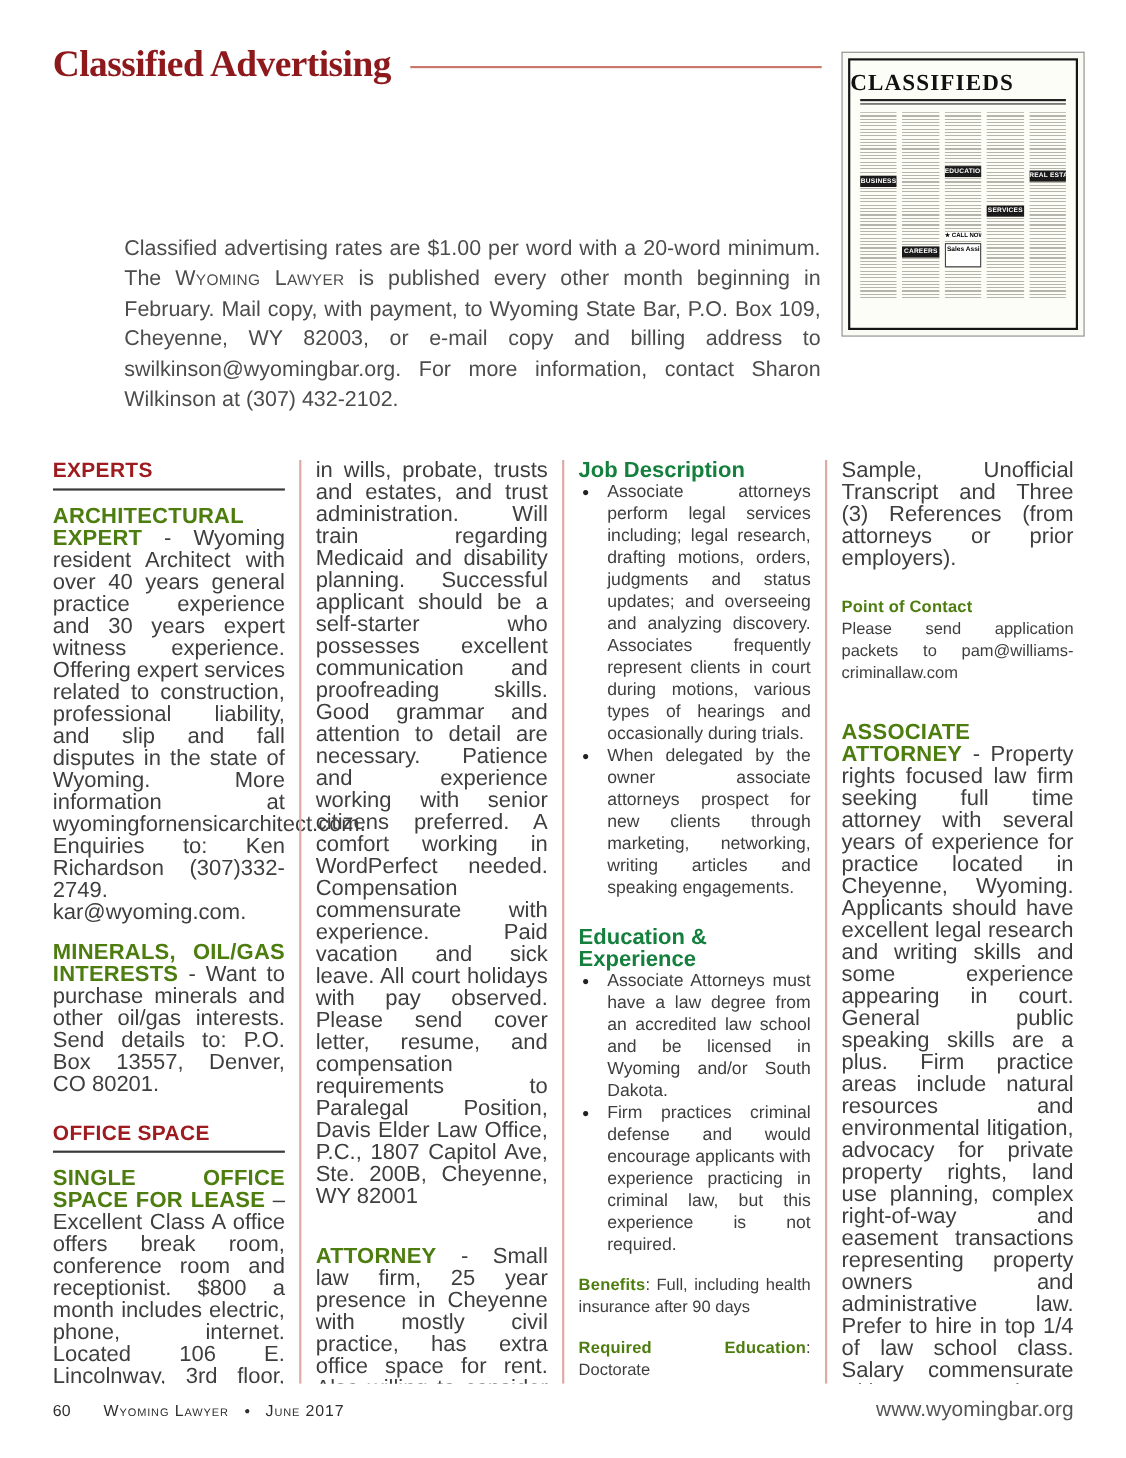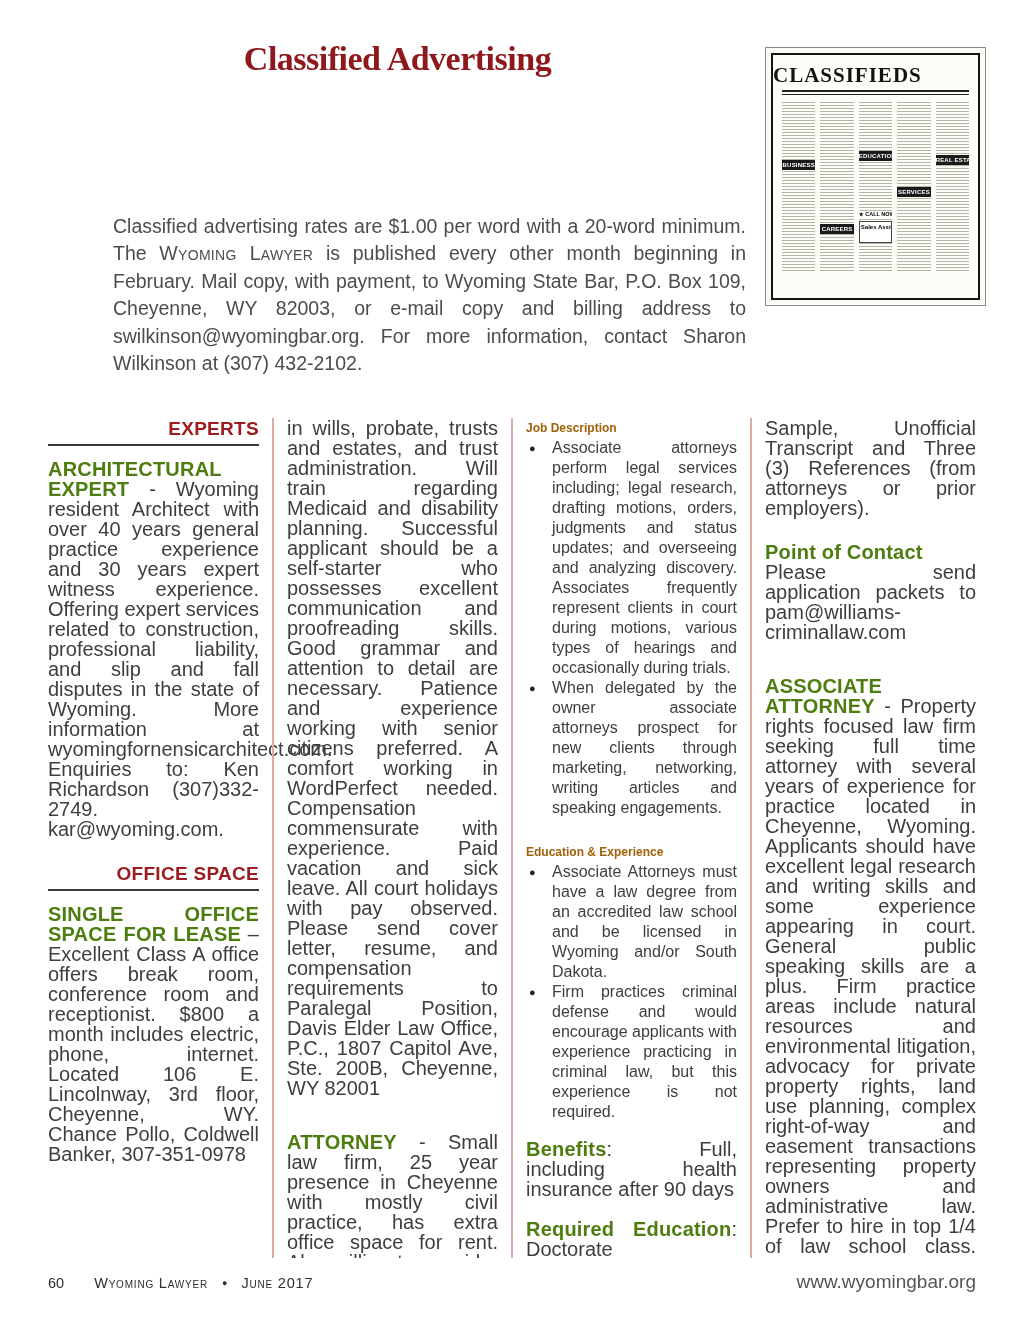--- a/index.html
+++ b/index.html
@@ -2,21 +2,21 @@
 <html><head>
 <meta charset="utf-8">
 <style>
   html,body { margin:0; padding:0; }
   body {
     width:1024px; height:1325px; position:relative; background:#ffffff;
     font-family:"Liberation Sans", sans-serif; overflow:hidden;
   }
 
   
-  #masthead { position:absolute; left:48px; top:42px; width:699px; display:flex; align-items:center;flex-direction:column; }
+  #masthead { position:absolute; left:48px; top:42px; width:699px; display:flex; align-items:center; }
   #page-title {
     font-family:"Liberation Serif", serif; font-weight:bold; font-size:34px; line-height:1;
     color:#8e191d; margin:0; letter-spacing:-0.5px; white-space:nowrap;
   }
   .title-rule { flex:1; height:2px; background:#c8796b; margin-left:18px; margin-top:4px; }
 
   
   #intro {
     position:absolute; left:113px; top:166px; width:633px;
     font-size:19.5px; line-height:27.4px; color:#4c4c4c; text-align:justify;margin-top:47px;
@@ -52,30 +52,30 @@
   }
   .np-call { position:absolute; left:0; right:0; background:#fff; font-size:5.5px; line-height:7px; font-weight:bold; text-align:center; white-space:nowrap; overflow:hidden; }
 
   
   #columns { position:absolute; left:48px; top:418px; width:928px; height:840px; display:flex; overflow:hidden; }
   .col { width:211px; flex:none; }
   .vsep { width:2px; background:#dcaba3; margin:0 13px; align-self:stretch; flex:none; }
 
   .sec-head {
     color:#9e1b20; font-size:19px; line-height:21px; font-weight:bold; letter-spacing:0.3px;
-    border-bottom:2.5px solid #3a3a3a; padding-bottom:5px; margin:0 0 13px 0;text-align:right;
+    border-bottom:2.5px solid #3a3a3a; padding-bottom:5px; margin:0 0 13px 0;
   }
   .mt { margin-top:24px; }
   .ad { font-size:20px; line-height:20px; color:#3e3e3e; text-align:justify; margin:0 0 17px 0; }
   .lead { font-weight:bold; color:#4d7c0f; letter-spacing:0.2px; }
-  .subhead { font-size:12px; line-height:20px; font-weight:bold; color:#a16207; }
+  .subhead { font-size:20px; line-height:20px; font-weight:bold; color:#15803d; }
   .bullet-item { display:flex; font-size:16px; line-height:20px; color:#3e3e3e; }
   .bullet-marker { width:23px; flex:none; font-size:11px; line-height:20px; padding-left:3px; color:#222; }
   .bullet-text { flex:1; text-align:justify; }
-  .kv { font-size:20px; line-height:20px; color:#3e3e3e; text-align:justify; margin-top:17px; }
+  .kv { font-size:15px; line-height:20px; color:#3e3e3e; text-align:justify; margin-top:17px; }
   .gap { height:17px; }
 
   
   #footer {
     position:absolute; left:48px; right:48px; top:1271px;
     display:flex; justify-content:space-between; align-items:baseline;
   }
   .footer-left { display:flex; align-items:baseline; font-size:14.5px; color:#2e2e2e; }
   .footer-pagenum { margin-right:30px; }
   .footer-sc { font-variant:small-caps; letter-spacing:0.8px; }
@@ -118,20 +118,21 @@
     </div>
   </div>
 </div>
 
 <div id="columns">
 
   <div class="col">
     <h2 class="sec-head">EXPERTS</h2>
     <p class="ad"><span class="lead">ARCHITECTURAL EXPERT</span><span> - Wyoming resident Architect with over 40 years general practice experience and 30 years expert witness experience. Offering expert services related to construction, professional liability, and slip and fall disputes in the state of Wyoming. More information at wyomingfornensicarchitect.com. Enquiries to: Ken Richardson (307)332-2749. kar@wyoming.com.</span></p>
 
+    <p class="ad"><span class="lead">MINERALS, OIL/GAS INTERESTS</span><span> - Want to purchase minerals and other oil/gas interests. Send details to: P.O. Box 13557, Denver, CO 80201.</span></p>
 
     <h2 class="sec-head mt">OFFICE SPACE</h2>
     <p class="ad"><span class="lead">SINGLE OFFICE SPACE FOR LEASE</span><span> – Excellent Class A office offers break room, conference room and receptionist. $800 a month includes electric, phone, internet. Located 106 E. Lincolnway, 3rd floor, Cheyenne, WY. Chance Pollo, Coldwell Banker, 307-351-0978</span></p>
 
   </div>
 
   <div class="vsep"></div>
 
   <div class="col">
     <p class="ad">in wills, probate, trusts and estates, and trust administration. Will train regarding Medicaid and disability planning. Successful applicant should be a self-starter who possesses excellent communication and proofreading skills. Good grammar and attention to detail are necessary. Patience and experience working with senior citizens preferred. A comfort working in WordPerfect needed. Compensation commensurate with experience. Paid vacation and sick leave. All court holidays with pay observed. Please send cover letter, resume, and compensation requirements to Paralegal Position, Davis Elder Law Office, P.C., 1807 Capitol Ave, Ste. 200B, Cheyenne, WY 82001</p>

